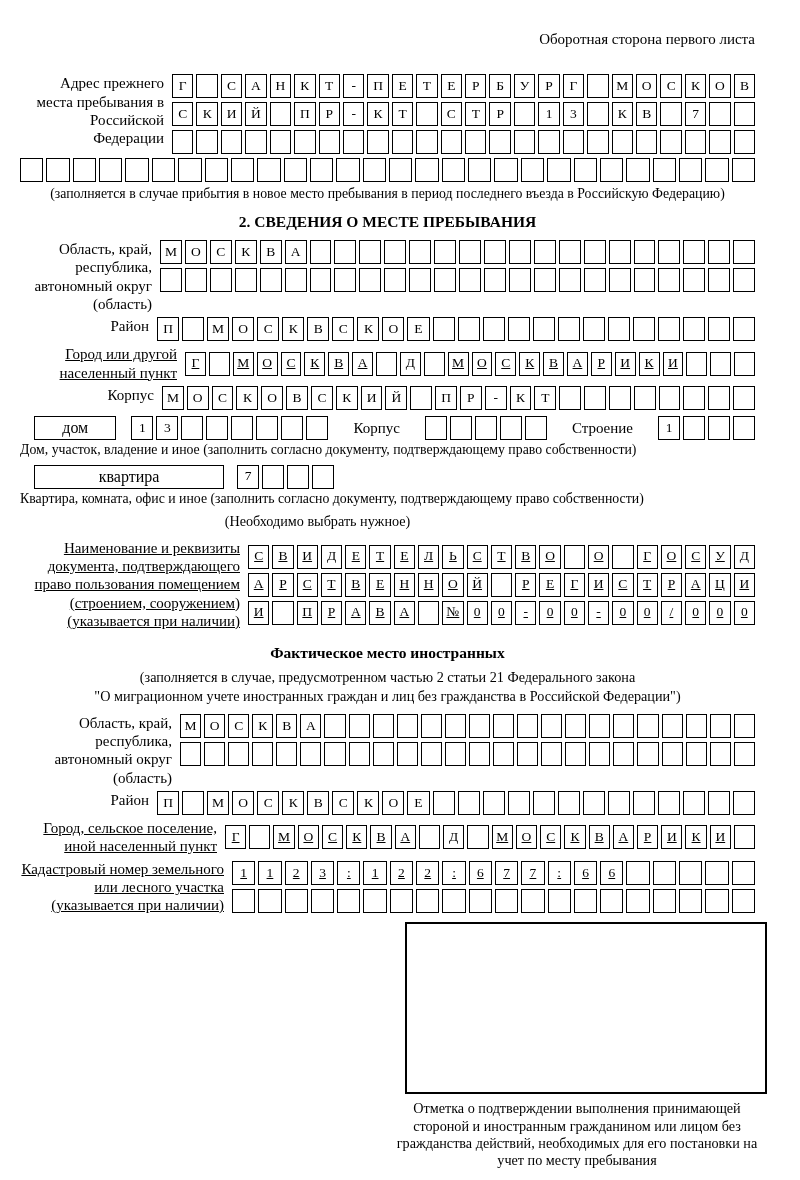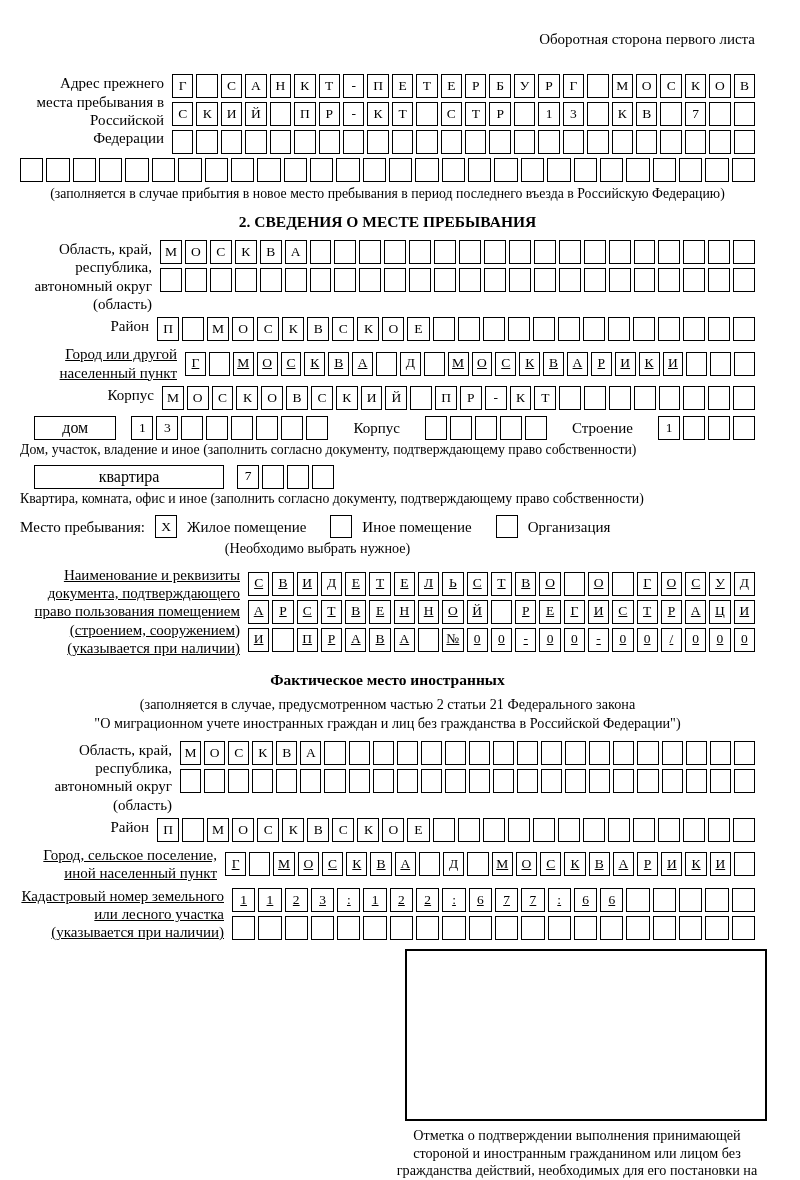--- a/index.html
+++ b/index.html
@@ -360,29 +360,20 @@
     <div class="wbox kv">квартира</div>
     <div class="cellrow fixed" style="width:auto">
         <span class="cell">7</span>
         <span class="cell"></span>
         <span class="cell"></span>
         <span class="cell"></span>
       </div>
   </div>
   <div class="caption">Квартира, комната, офис и иное (заполнить согласно документу, подтверждающему право собственности)</div>
 
-  <div class="stayrow">
-    <span>Место пребывания:</span>
-    <span class="checkbox">X</span>
-    <span class="stay-lbl">Жилое помещение</span>
-    <span class="checkbox"></span>
-    <span class="stay-lbl">Иное помещение</span>
-    <span class="checkbox"></span>
-    <span class="stay-lbl">Организация</span>
-  </div>
   <div class="choose-note">(Необходимо выбрать нужное)</div>
 
   <div class="field vcenter">
     <div class="flabel" style="width:228px">Наименование и реквизиты документа, подтверждающего право пользования помещением (строением, сооружением) (указывается при наличии)</div>
     <div class="rows">
       <div class="cellrow">
           <span class="cell">С</span>
           <span class="cell">В</span>
           <span class="cell">И</span>
           <span class="cell">Д</span>

